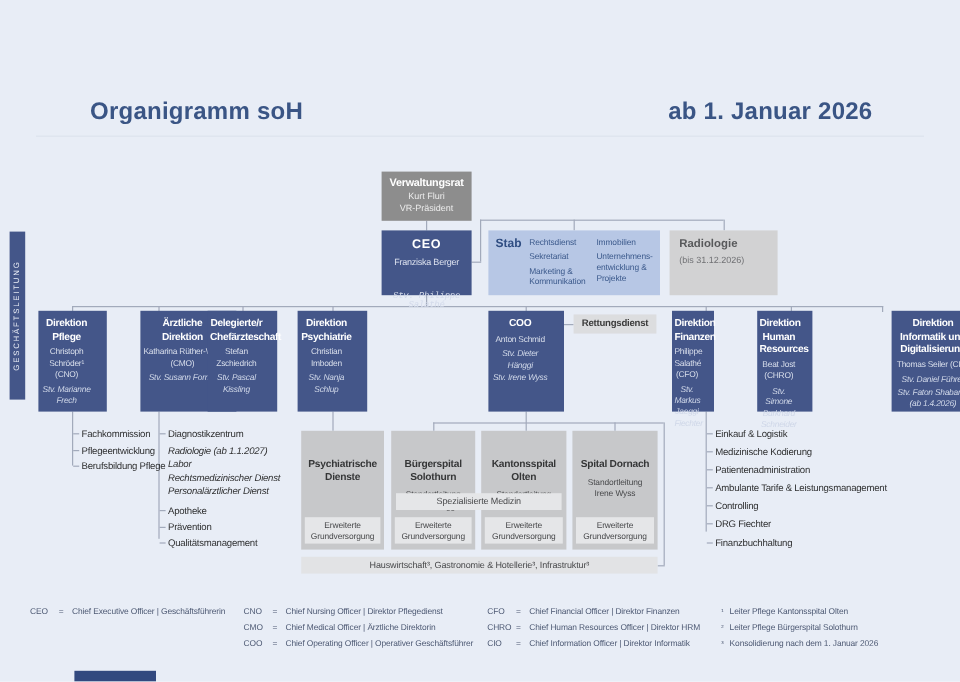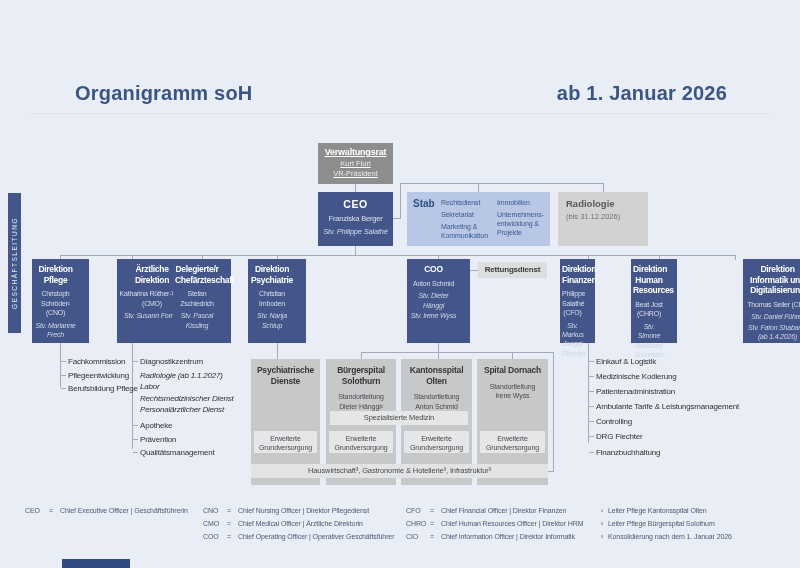--- a/index.html
+++ b/index.html
@@ -12,50 +12,50 @@
 
   .side-bar{position:absolute;left:8px;top:193px;width:13px;height:140px;background:#445689;display:flex;align-items:center;justify-content:center;}
   .side-text{writing-mode:vertical-rl;transform:rotate(180deg);font-size:6.5px;letter-spacing:1.5px;color:#e9edf6;white-space:nowrap;}
 
   .ln{position:absolute;background:#a2aabb;}
   .ln.v{width:1px;}
   .ln.h{height:1px;}
 
   .box{position:absolute;box-sizing:border-box;text-align:center;}
 
-  .vr-box{left:318px;top:143px;width:75px;height:41px;background:#8d8d8d;color:#fff;padding-top:4px;text-decoration:underline;}
+  .vr-box{left:318px;top:143px;width:75px;height:41px;background:#8d8d8d;color:#fff;padding-top:4px;}
   .vr-title{font-size:9px;font-weight:bold;letter-spacing:-.2px;}
   .vr-line{font-size:7.5px;color:#ececec;line-height:1.35;margin-top:2px;}
   .vr-line + .vr-line{margin-top:0;}
 
   .ceo-box{left:318px;top:192px;width:75px;height:54px;background:#445689;color:#fff;padding-top:6px;}
   .ceo-title{font-size:10.5px;font-weight:bold;letter-spacing:.5px;}
   .ceo-name{font-size:7.5px;color:#dde2ef;margin-top:4px;letter-spacing:-.2px;}
-  .ceo-dep{font-size:7.5px;color:#d3daea;font-style:italic;margin-top:4px;letter-spacing:-.2px;}
+  .ceo-dep{font-size:7.5px;color:#d3daea;font-style:italic;margin-top:20px;letter-spacing:-.2px;font-family:Liberation Mono, monospace;}
 
   .stab-box{left:407px;top:192px;width:143px;height:54px;background:#b7c7e5;text-align:left;padding:6px 6px;display:flex;}
   .stab-title{width:28px;font-size:10px;font-weight:bold;color:#2f4d82;}
   .stab-col{font-size:7px;color:#3c5a8c;line-height:1.3;letter-spacing:-.1px;}
   .stab-col1{width:56px;}
   .stab-col2{flex:1;}
   .stab-item{margin-bottom:3px;}
 
   .rad-box{left:558px;top:192px;width:90px;height:54px;background:#d2d2d3;padding-top:6px;text-align:left;padding-left:8px;}
   .rad-title{font-size:9.5px;font-weight:bold;color:#58595b;}
   .rad-sub{font-size:7.5px;color:#707174;margin-top:3px;}
 
   .dbox{top:259px;height:84px;background:#445689;color:#fff;padding:5px 12px 0 2px;}
   .dtitle{font-size:8.5px;font-weight:bold;letter-spacing:-.3px;line-height:1.25;margin-bottom:4px;}
   .dname{font-size:7px;color:#d9dfec;letter-spacing:-.2px;line-height:1.35;}
   .ddep{font-size:7px;color:#cfd7e8;font-style:italic;letter-spacing:-.2px;line-height:1.35;margin-top:3px;}
   .ddep + .ddep{margin-top:1px;}
 
   .ret-box{left:478px;top:262px;width:69px;height:16px;background:#dcdddf;color:#3c3c3c;font-size:8px;font-weight:bold;line-height:16px;letter-spacing:-.2px;}
 
-  .gbox{top:359px;height:126px;background:#c7c8ca;padding-top:6px;}
+  .gbox{top:359px;height:99px;background:#c7c8ca;padding-top:22px;}
   .gtitle{font-size:8.5px;font-weight:bold;color:#353637;letter-spacing:-.2px;line-height:1.25;}
   .glead{font-size:7px;color:#48494b;letter-spacing:-.1px;line-height:1.35;margin-top:6px;}
   .gbase{position:absolute;left:3px;right:3px;top:72px;height:22px;background:#e5e6e8;font-size:7px;color:#48494b;line-height:1.35;padding-top:3px;box-sizing:border-box;letter-spacing:-.1px;}
   .spez-bar{left:330px;top:411px;width:138px;height:14px;background:#e5e6e8;font-size:7.5px;color:#48494b;line-height:14px;letter-spacing:-.1px;}
   .svc-bar{left:251px;top:464px;width:297px;height:14px;background:#e2e3e5;font-size:7.5px;color:#48494b;line-height:14px;letter-spacing:-.1px;}
 
   .sublist{position:absolute;font-size:8px;color:#303132;letter-spacing:-.2px;}
   .sublist .it{position:relative;margin-bottom:4px;line-height:1.2;}
   .sublist .it.tick::before{content:"";position:absolute;left:-7px;top:4px;width:5px;height:1px;background:#a2aabb;}
   .sublist .it.ital{font-style:italic;margin-bottom:2px;}

